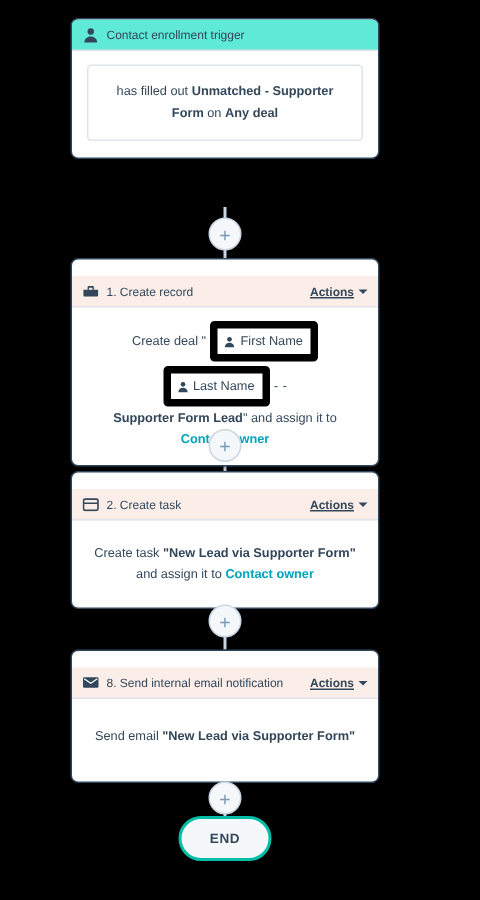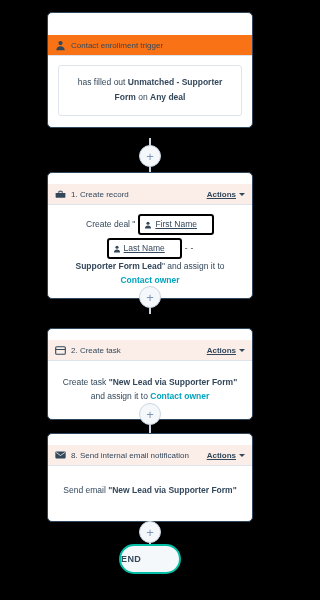--- a/index.html
+++ b/index.html
@@ -34,21 +34,21 @@
 
   .card-header {
     display: flex;
     align-items: center;
     height: 21px;
     padding: 0 7px;
     font-size: 8px;
     color: #33475b;
     border-bottom: 1px solid #dfe3eb;
   }
-  .header-trigger { background: #f97316; margin-top: 22px; }
+  .header-trigger { background: #5eead4; }
   .header-action  { background: #fbeee8; margin-top: 11px; }
 
   .hdr-icon {
     width: 11px;
     height: 11px;
     margin-right: 5px;
     flex: 0 0 auto;
     display: flex;
     align-items: center;
     justify-content: center;
@@ -109,28 +109,27 @@
     flex-wrap: wrap;
     align-items: center;
     justify-content: center;
     gap: 3px 3px;
     line-height: 15px;
   }
   .chip {
     display: inline-flex;
     align-items: center;
     gap: 3px;
-    border: 2px solid #000000;
+    border: 5px solid #000000;
     border-radius: 3px;
     background: #ffffff;
-    padding: 1px 15px 1px 4px;
+    padding: 1px 5px 1px 4px;
     font-size: 8.5px;
     color: #33475b;
     white-space: nowrap;
-    text-decoration: underline;
   }
   .chip .cico { width: 8px; height: 8px; display: flex; }
   .chip .cico svg { display: block; }
   .sep { font-size: 8.5px; color: #33475b; }
   .plain { font-size: 8.5px; color: #33475b; white-space: nowrap; }
 
   
   .conn-line {
     position: absolute;
     left: 149px;
@@ -159,21 +158,21 @@
   .end-node {
     position: absolute;
     left: 119px;
     width: 62px;
     height: 30px;
     border: 2px solid #00bda5;
     border-radius: 15px;
     background: #f5f8fa;
     display: flex;
     align-items: center;
-    justify-content: flex-start;
+    justify-content: center;
     font-size: 9px;
     font-weight: bold;
     letter-spacing: 0.4px;
     color: #33475b;
     z-index: 4;
   }
 </style>
 </head>
 <body>
 
@@ -242,21 +241,21 @@
       <div><b>Supporter Form Lead</b><span>" and assign it to</span></div>
       <div><span class="link">Contact owner</span></div>
     </div>
   </div>
 
   <div class="conn-line" style="top:278px; height:36px;"></div>
   <div class="plus-node" style="top:286px;">
     <span>+</span>
   </div>
 
-  <div class="card" style="top:328px;">
+  <div class="card" style="top:314px;">
     <div class="card-header header-action">
       <span class="hdr-icon">
         <svg width="11" height="9" viewBox="0 0 16 13" fill="none" stroke="#33475b" stroke-width="1.6">
           <rect x="1" y="1" width="14" height="11" rx="1.6"></rect>
           <line x1="1" y1="5" x2="15" y2="5"></line>
         </svg>
       </span>
       <span class="hdr-title">2. Create task</span>
       <span class="actions">
         <span class="lbl">Actions</span>

